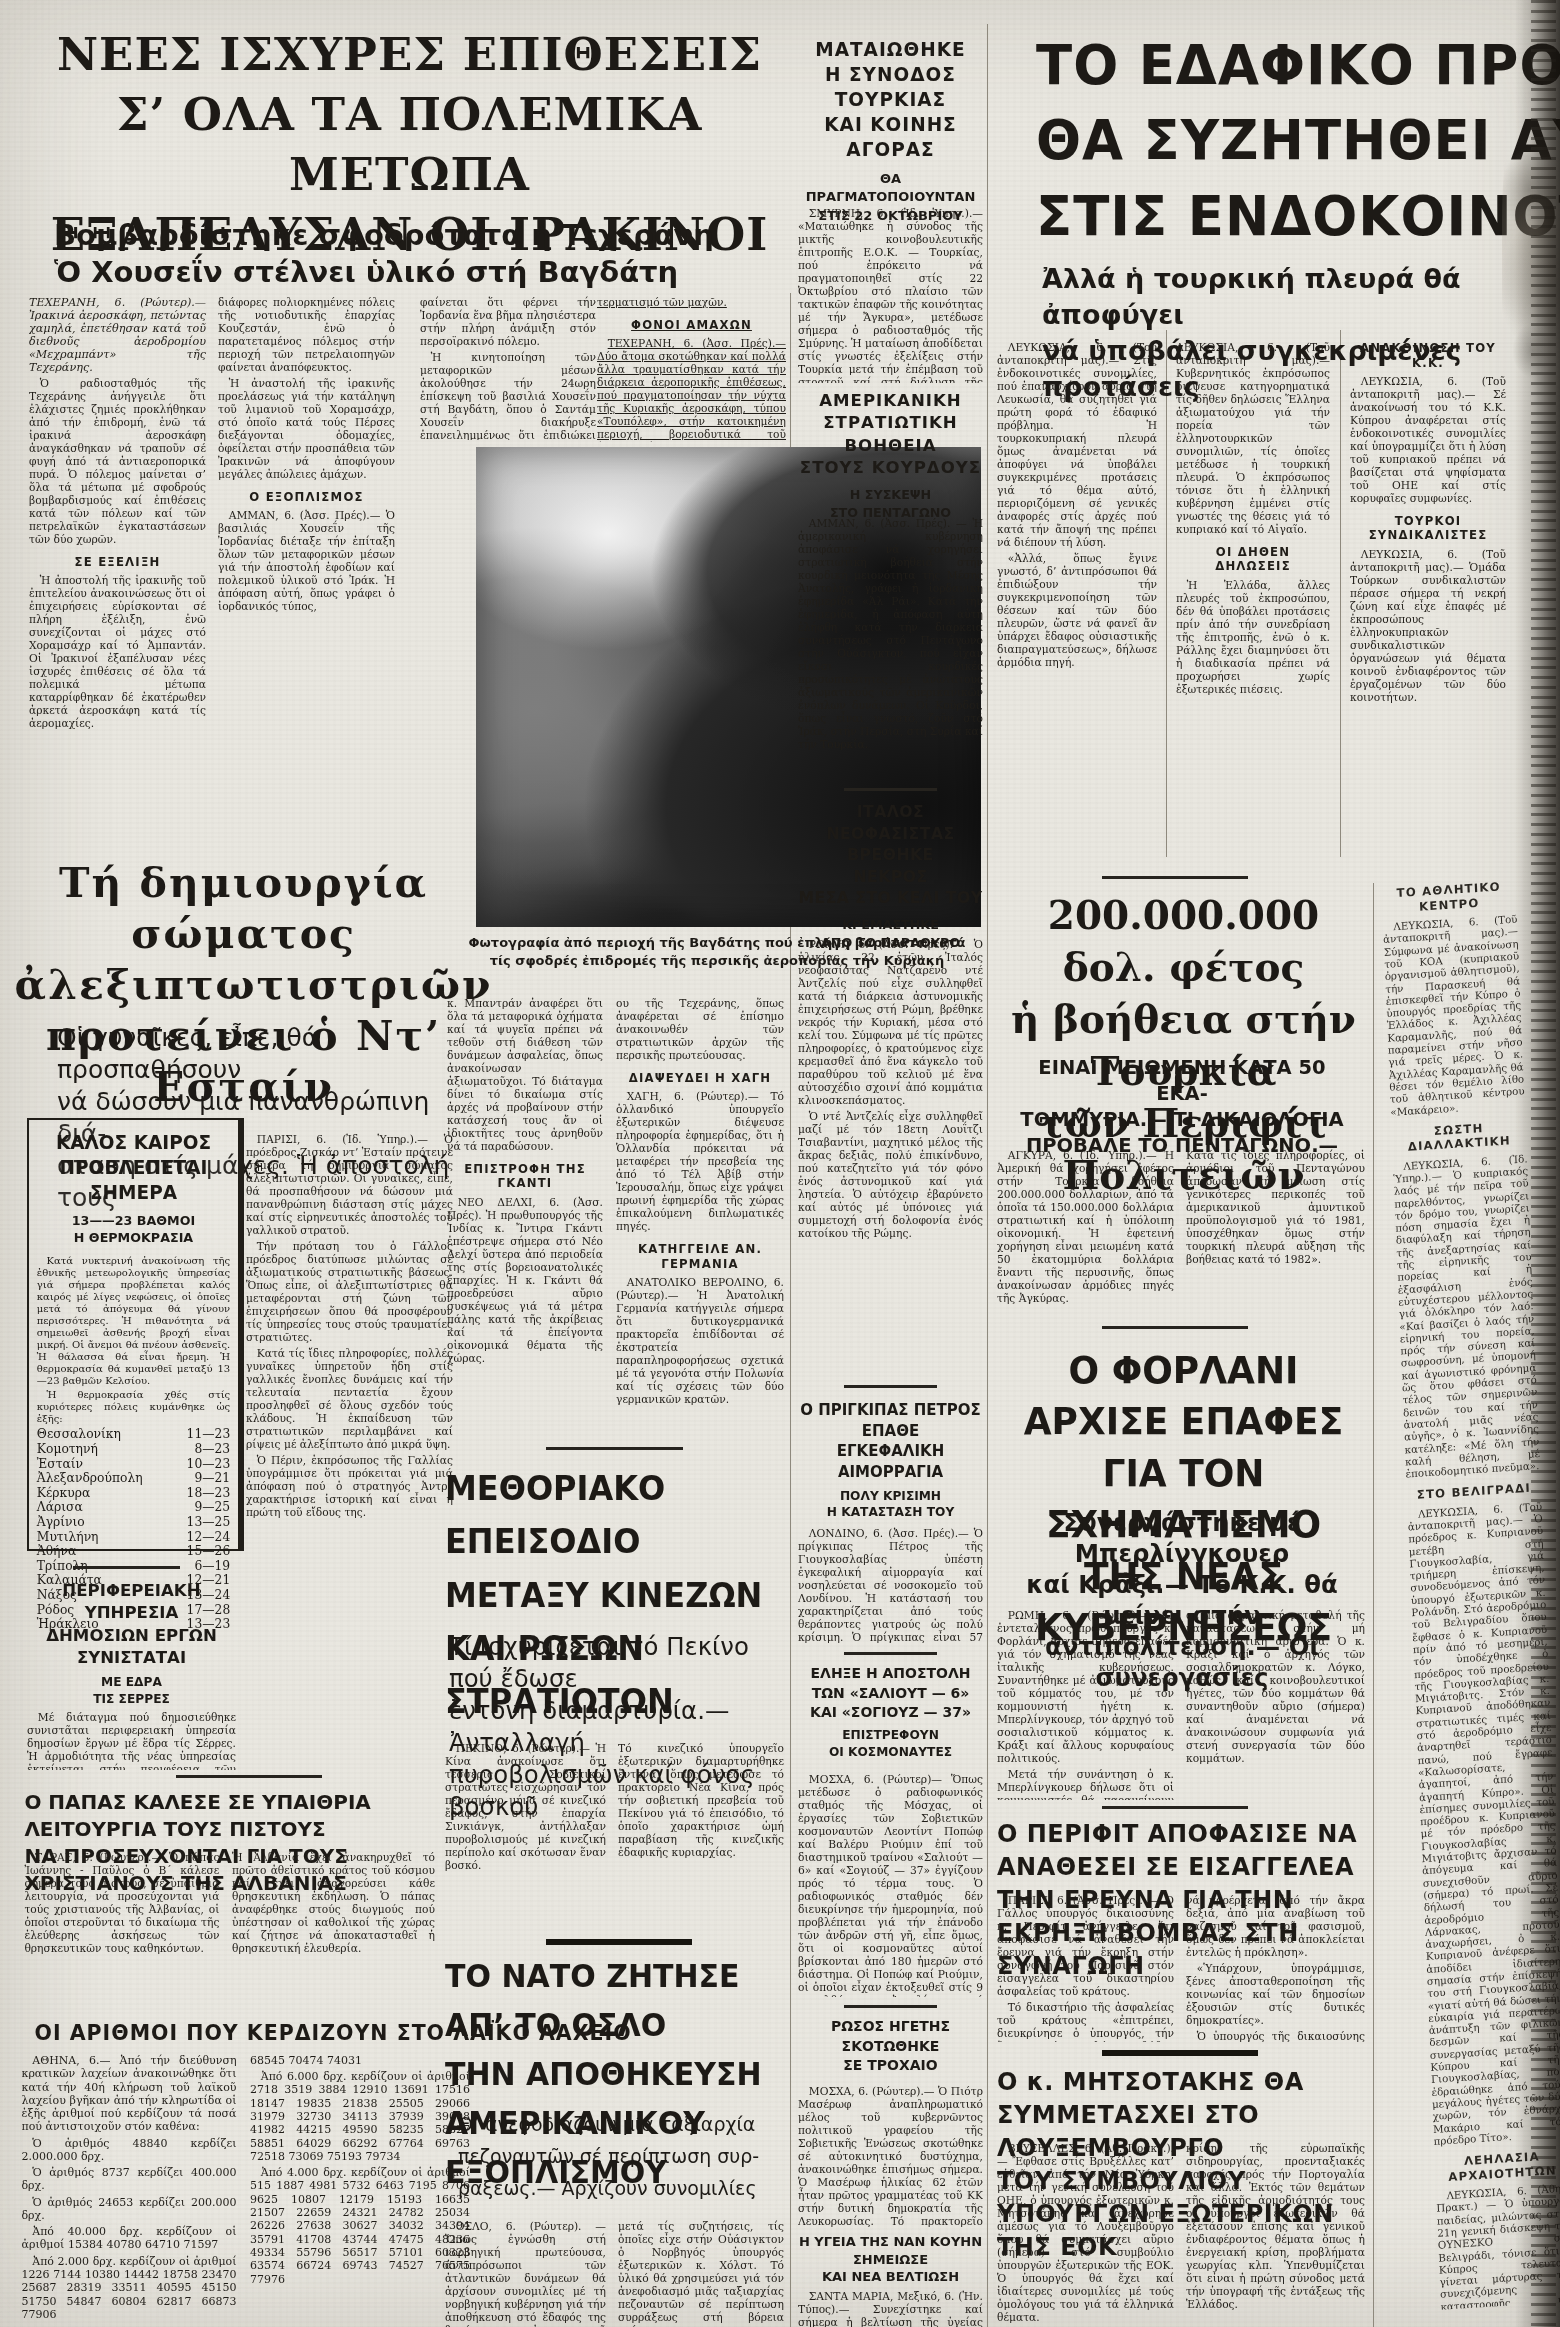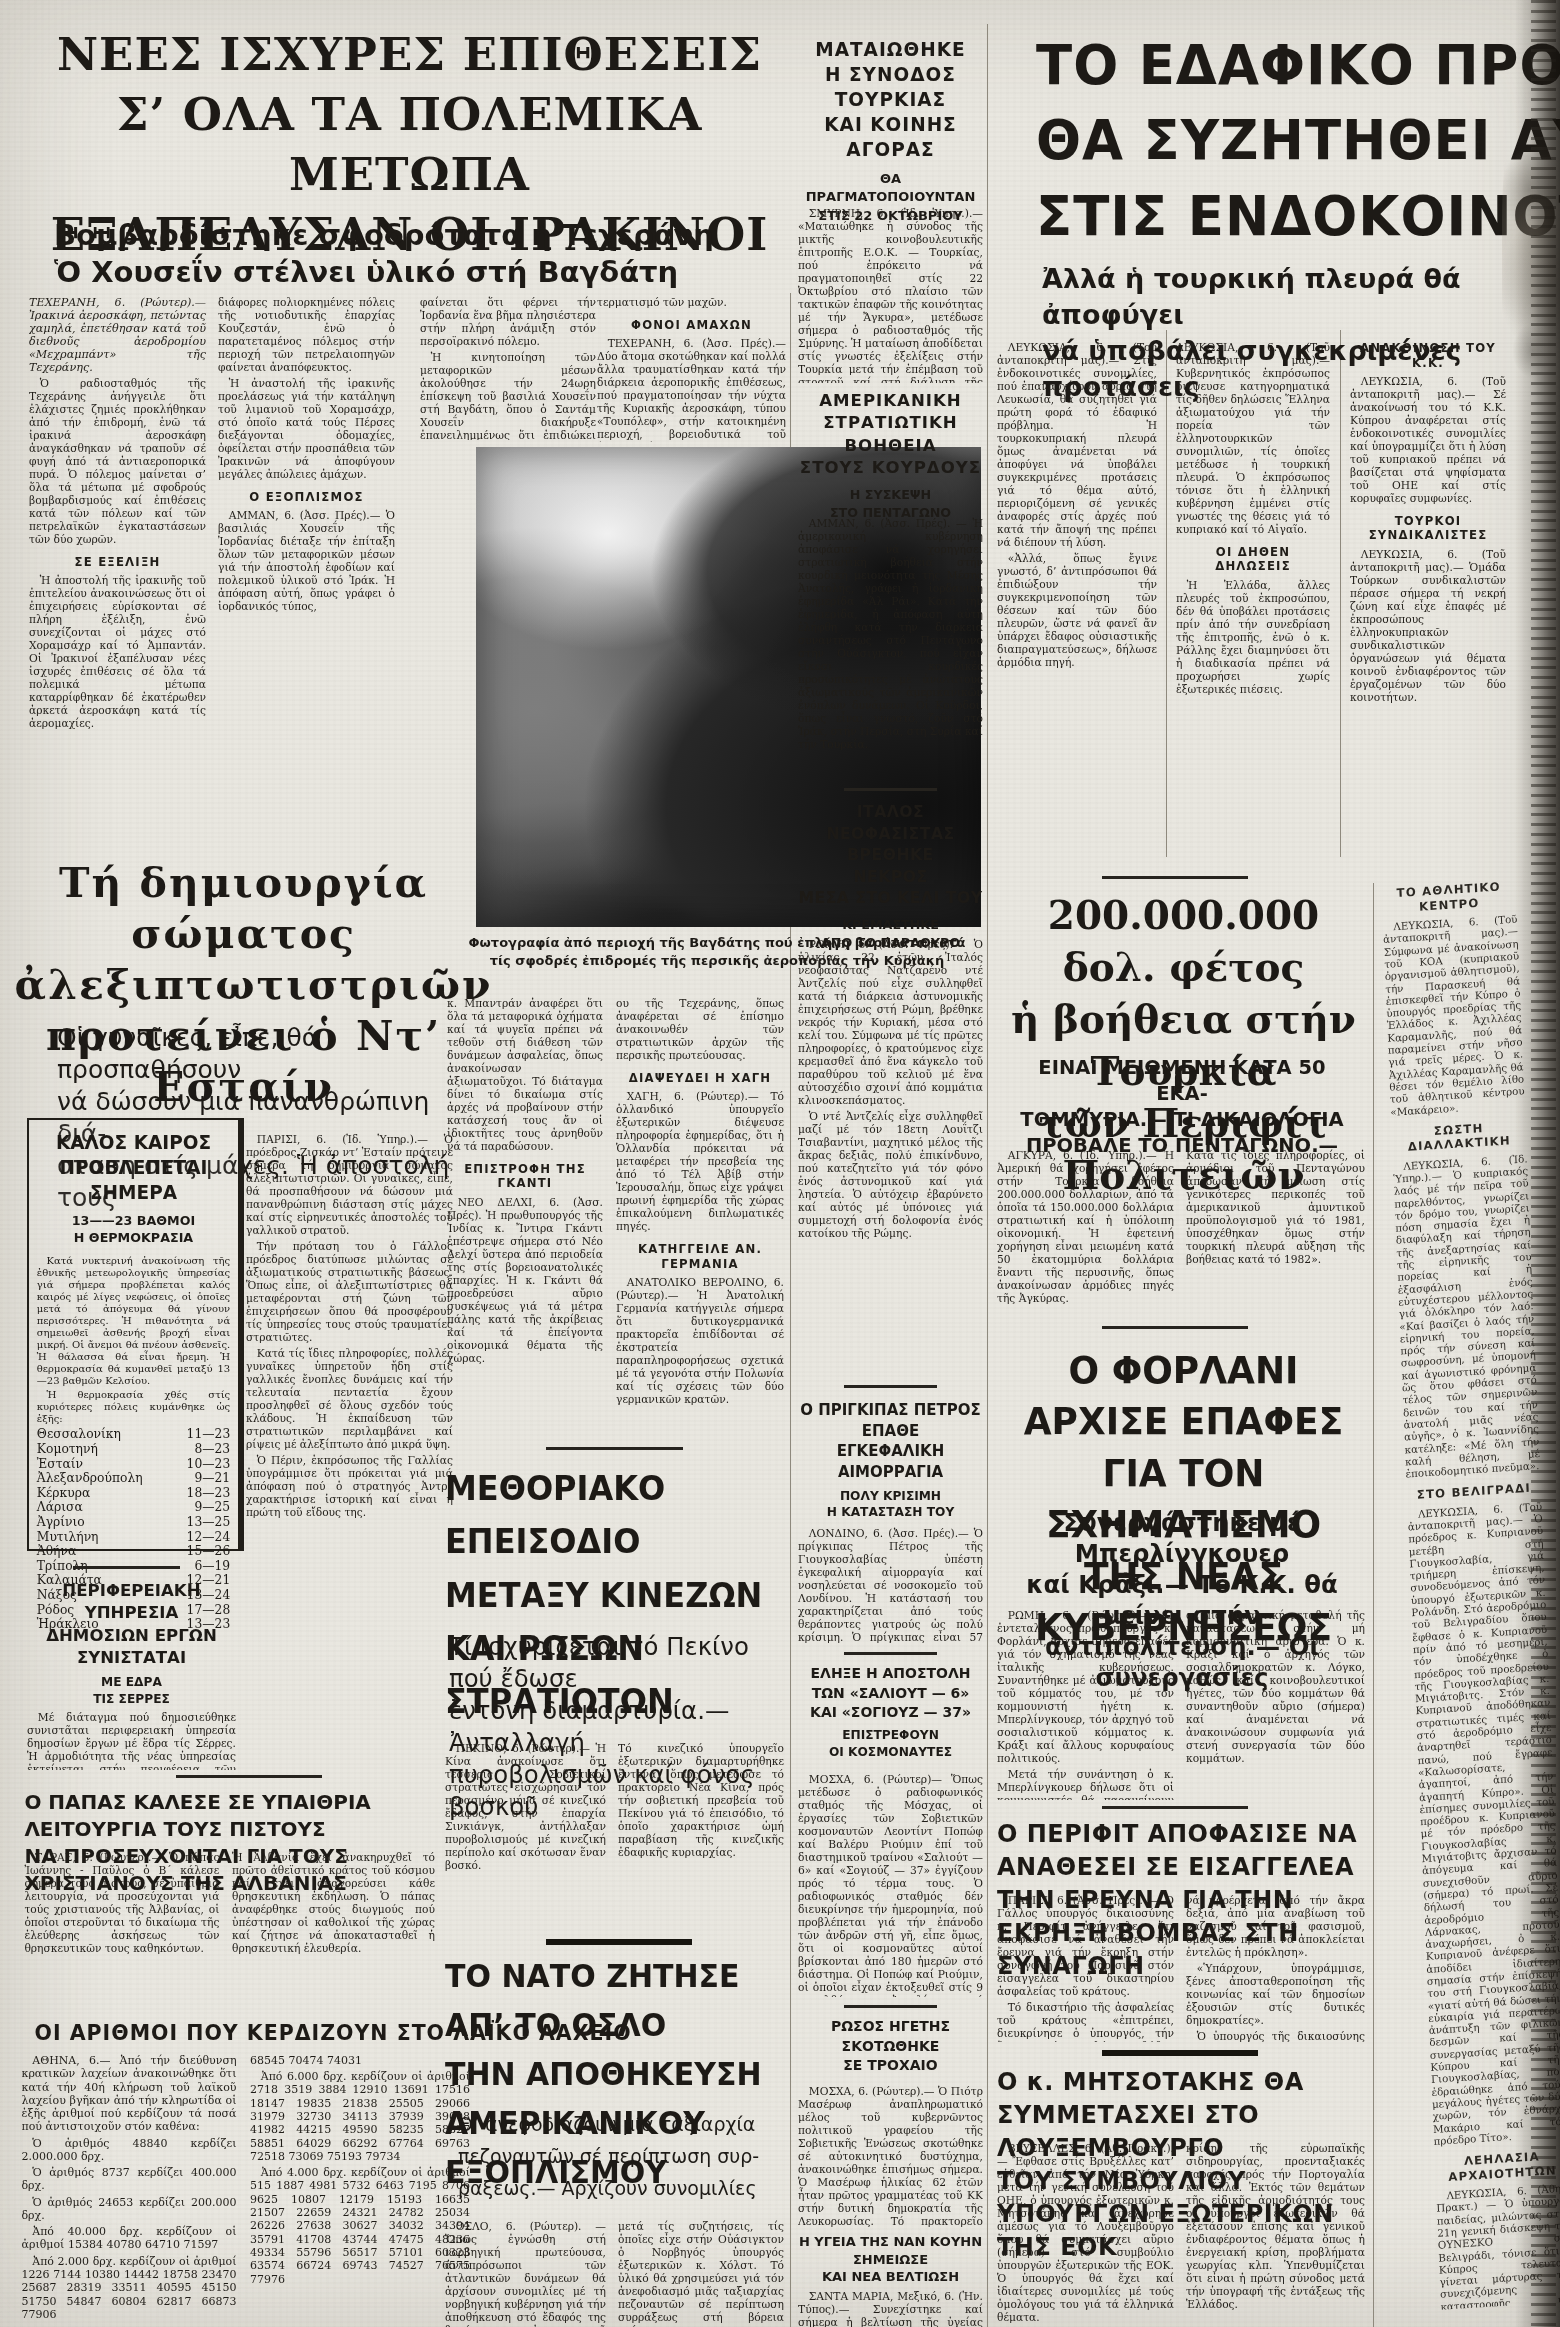--- a/index.html
+++ b/index.html
@@ -80,21 +80,21 @@
   <div class="col" style="left:218px;top:296px;width:177px;height:558px;">
     <p class="noind">διάφορες πολιορκημένες πόλεις τῆς νοτιοδυτικῆς ἐπαρχίας Κουζεστάν, ἐνῶ ὁ παρατεταμένος πόλεμος στήν περιοχή τῶν πετρελαιοπηγῶν φαίνεται ἀναπόφευκτος.</p>
     <p>Ἡ ἀναστολή τῆς ἰρακινῆς προελάσεως γιά τήν κατάληψη τοῦ λιμανιοῦ τοῦ Χοραμσάχρ, στό ὁποῖο κατά τούς Πέρσες διεξάγονται ὁδομαχίες, ὀφείλεται στήν προσπάθεια τῶν Ἰρακινῶν νά ἀποφύγουν μεγάλες ἀπώλειες ἀμάχων.</p>
     <div class="sh">Ο ΕΞΟΠΛΙΣΜΟΣ</div>
     <p>ΑΜΜΑΝ, 6. (Ἀσσ. Πρές).— Ὁ βασιλιάς Χουσεΐν τῆς Ἰορδανίας διέταξε τήν ἐπίταξη ὅλων τῶν μεταφορικῶν μέσων γιά τήν ἀποστολή ἐφοδίων καί πολεμικοῦ ὑλικοῦ στό Ἰράκ. Ἡ ἀπόφαση αὐτή, ὅπως γράφει ὁ ἰορδανικός τύπος,</p>
   </div>
   <div class="col" style="left:408px;top:296px;width:176px;height:144px;margin-left:12px;">
     <p class="noind">φαίνεται ὅτι φέρνει τήν Ἰορδανία ἕνα βῆμα πλησιέστερα στήν πλήρη ἀνάμιξη στόν περσοϊρακινό πόλεμο.</p>
     <p>Ἡ κινητοποίηση τῶν μεταφορικῶν μέσων ἀκολούθησε τήν 24ωρη ἐπίσκεψη τοῦ βασιλιά Χουσεΐν στή Βαγδάτη, ὅπου ὁ Σαντάμ Χουσεΐν διακήρυξε ἐπανειλημμένως ὅτι ἐπιδιώκει τόν ἔντιμο</p>
   </div>
-  <div class="col" style="left:597px;top:296px;width:189px;height:146px;">
+  <div class="col" style="left:597px;top:296px;width:189px;height:146px;text-decoration:underline;">
     <p class="noind">τερματισμό τῶν μαχῶν.</p>
     <div class="sh">ΦΟΝΟΙ ΑΜΑΧΩΝ</div>
     <p>ΤΕΧΕΡΑΝΗ, 6. (Ἀσσ. Πρές).— Δύο ἄτομα σκοτώθηκαν καί πολλά ἄλλα τραυματίσθηκαν κατά τήν διάρκεια ἀεροπορικῆς ἐπιθέσεως, πού πραγματοποίησαν τήν νύχτα τῆς Κυριακῆς ἀεροσκάφη, τύπου «Τουπόλεφ», στήν κατοικημένη περιοχή, βορειοδυτικά τοῦ ἀεροδρομί-</p>
   </div>
 
   <div class="photo" style="left:476px;top:447px;width:505px;height:480px;"></div>
   <div class="abs caption" style="left:451px;top:934px;width:532px;">
     <div>Φωτογραφία ἀπό περιοχή τῆς Βαγδάτης πού ἐπλήγη βαρύτατα κατά</div>
     <div>τίς σφοδρές ἐπιδρομές τῆς περσικῆς ἀεροπορίας τήν Κυριακή</div>
   </div>

